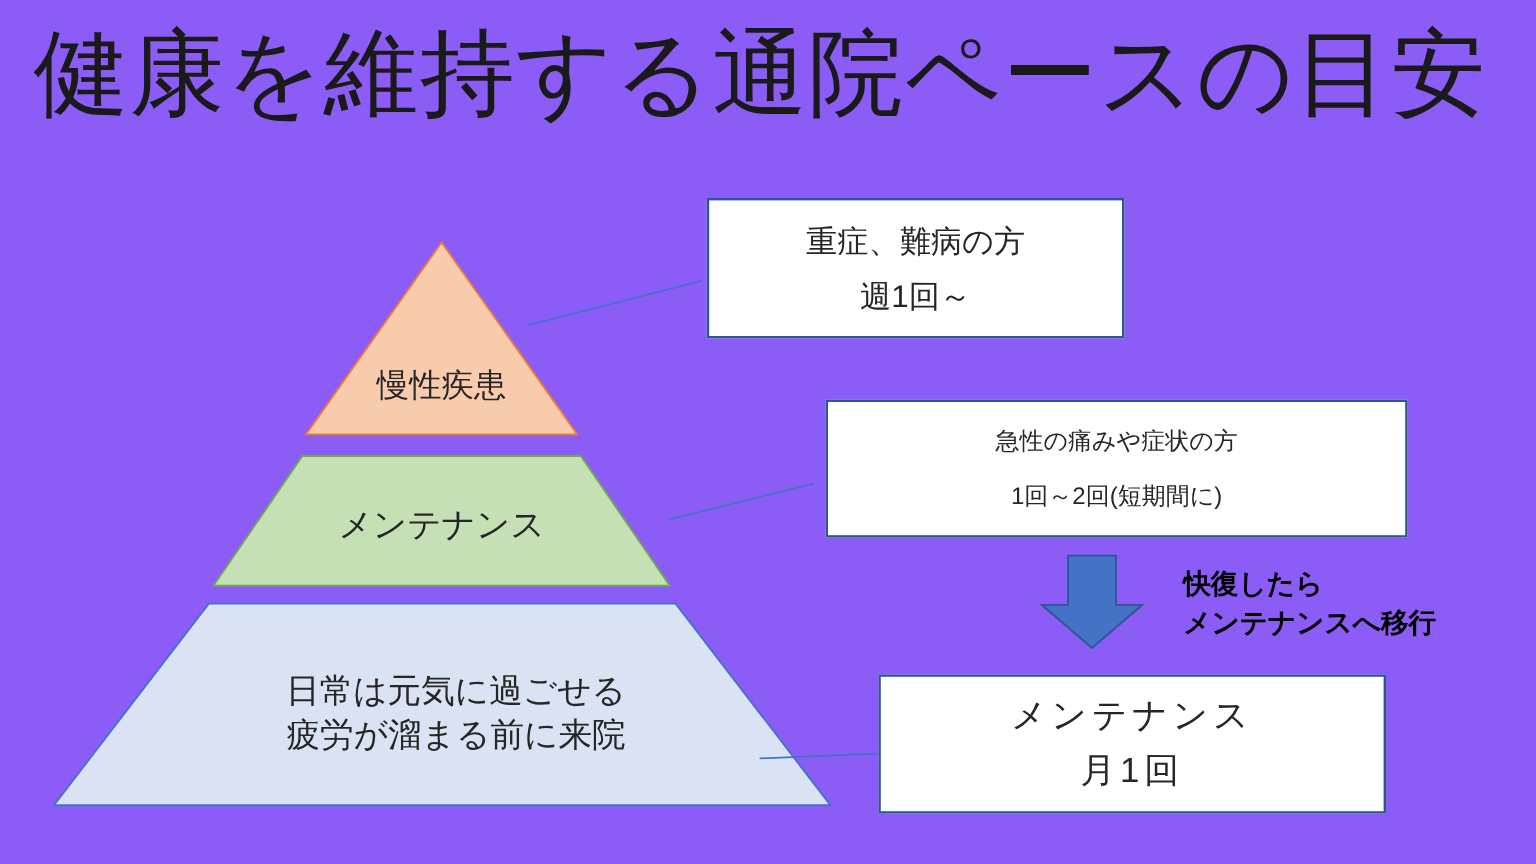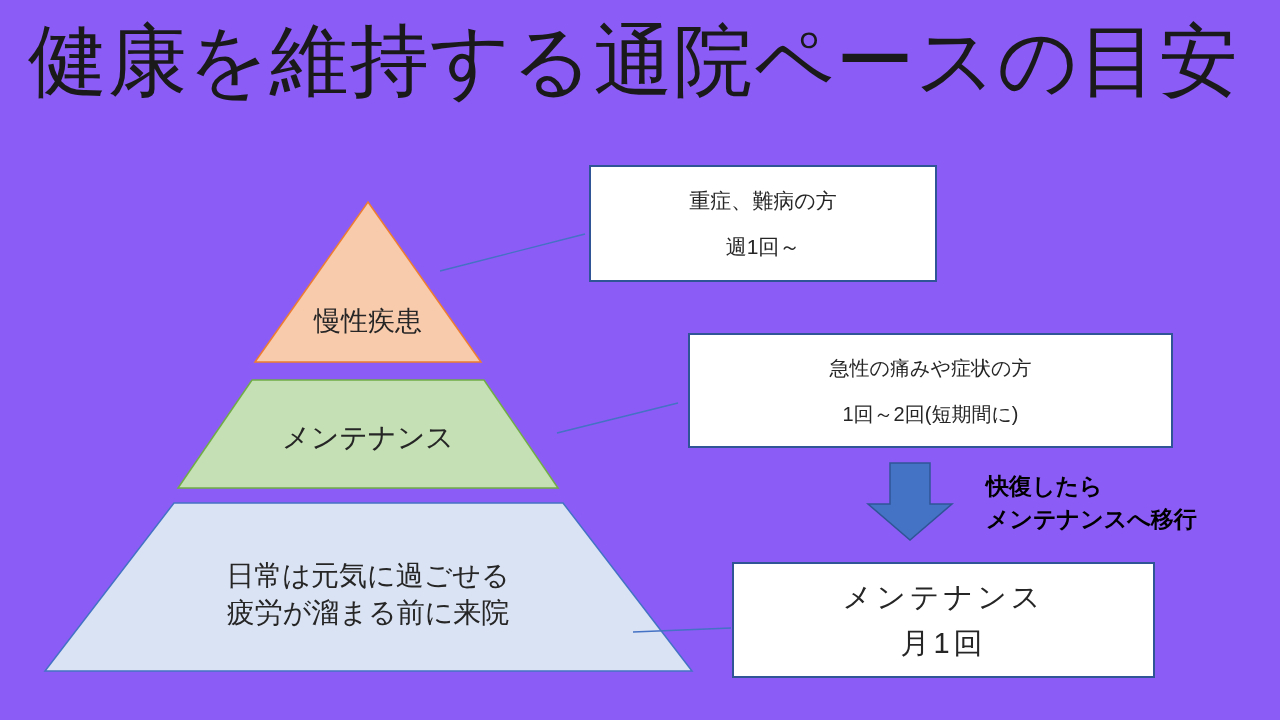--- a/index.html
+++ b/index.html
@@ -10,27 +10,27 @@
   }
   #title{
     position:absolute;left:28px;top:12px;width:1230px;
     font-size:79px;font-weight:300;letter-spacing:1px;white-space:nowrap;
     color:#1a1a1a;line-height:1.25;
   }
   #shapes{position:absolute;left:0;top:0;}
   .shape-label{position:absolute;text-align:center;color:#262626;}
   #label-top{left:268px;top:303px;width:200px;font-size:27px;}
   #label-middle{left:238px;top:419px;width:260px;font-size:28px;}
-  #label-bottom{left:188px;top:557px;width:360px;font-size:28px;line-height:37px;}
+  #label-bottom{left:200px;top:557px;width:360px;font-size:28px;line-height:37px;}
   .callout{
     position:absolute;background:#ffffff;border:2px solid #2F5597;
     display:flex;flex-direction:column;justify-content:center;align-items:center;
     text-align:center;box-sizing:border-box;
   }
-  #callout-severe{left:589px;top:165px;width:348px;height:117px;font-size:21px;line-height:46px;}
+  #callout-severe{left:589px;top:165px;width:348px;height:117px;font-size:26px;line-height:46px;}
   #callout-acute{left:688px;top:333px;width:485px;height:115px;font-size:20px;line-height:46px;}
   #callout-maintenance{left:732px;top:562px;width:423px;height:116px;font-size:29px;line-height:46px;letter-spacing:4px;}
   #arrow-note{
     position:absolute;left:986px;top:470px;font-size:23px;font-weight:bold;
     line-height:33px;color:#000;white-space:nowrap;
   }
 </style>
 </head>
 <body>
 

